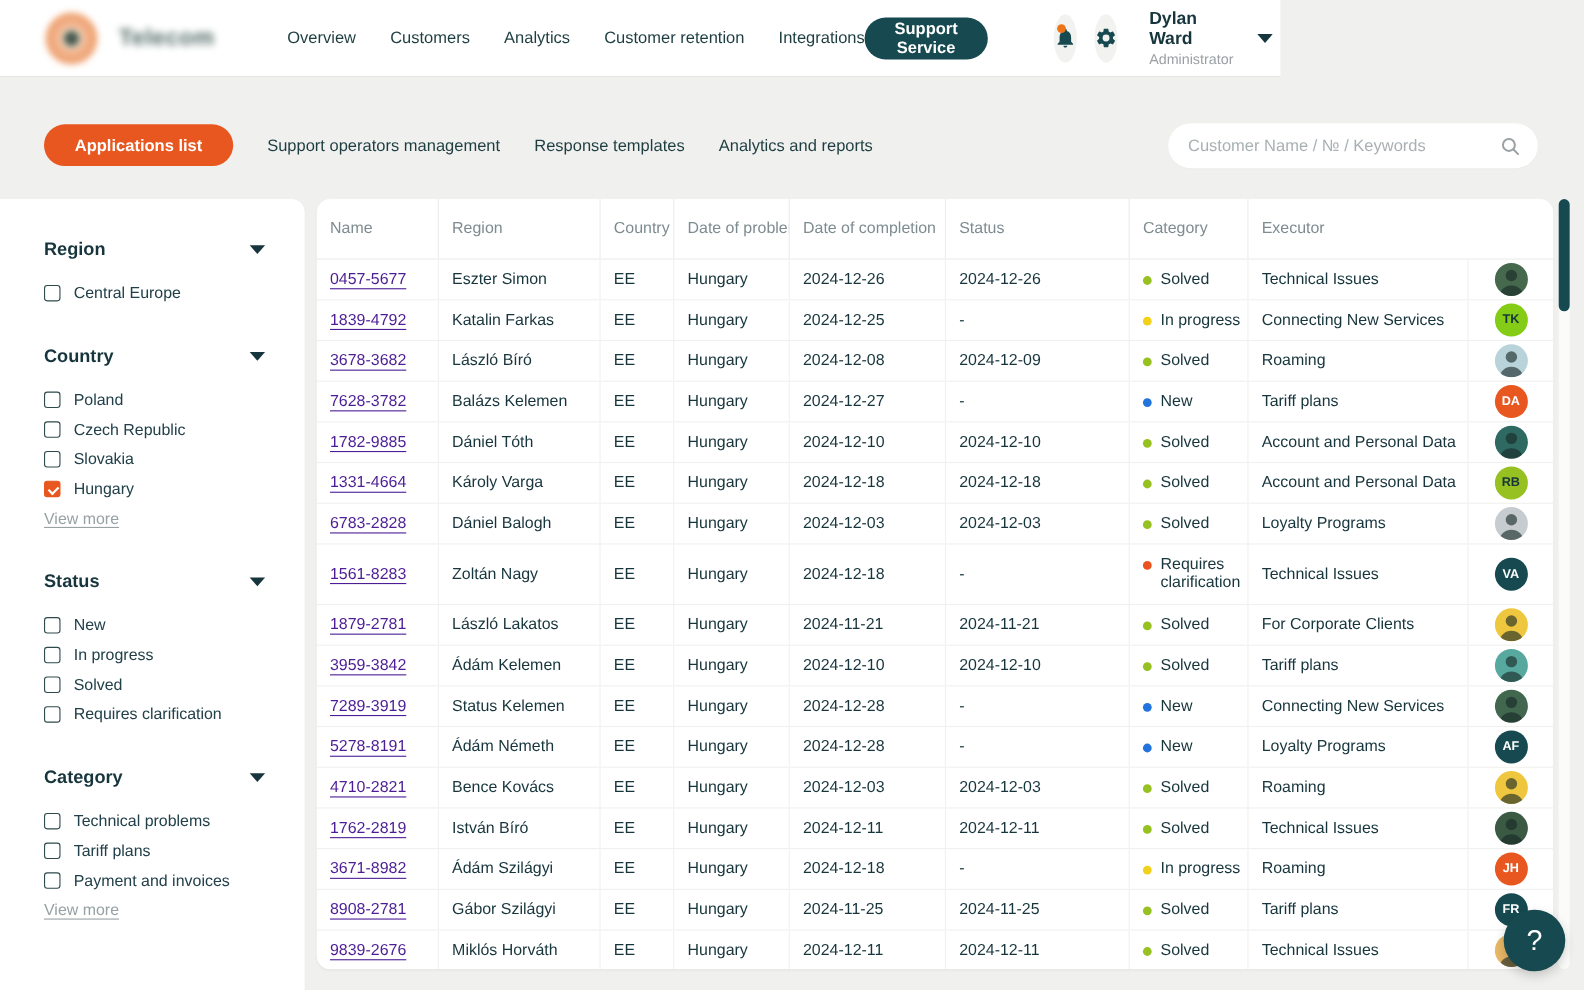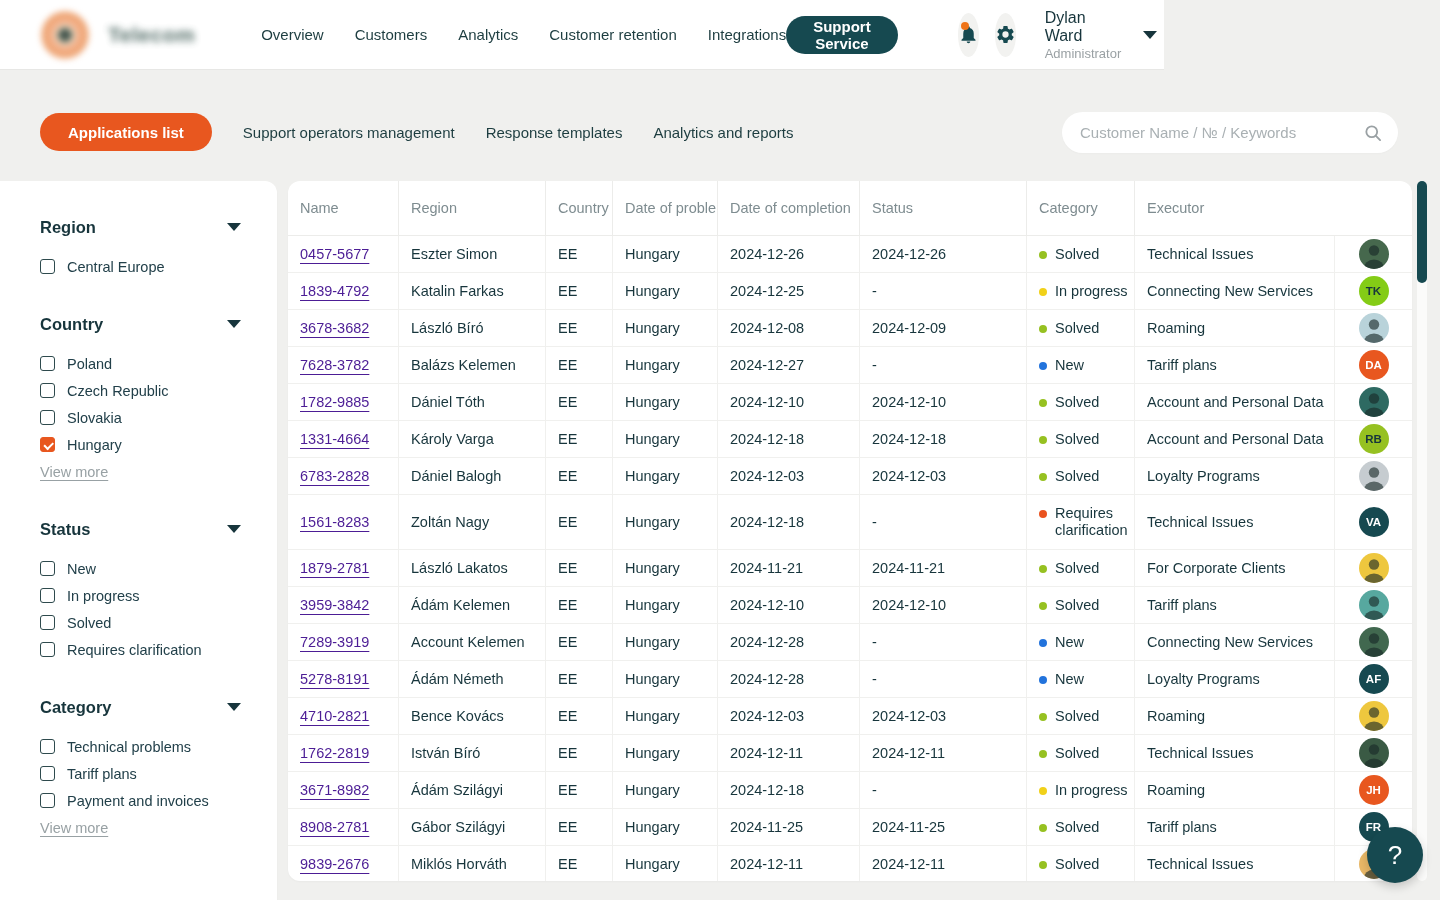--- a/index.html
+++ b/index.html
@@ -20,21 +20,21 @@
   .support-btn { background:#164950; color:#ffffff; font-size:15px; font-weight:700;
                  border:none; border-radius:24px; height:38px; padding:0 27px; cursor:pointer; }
   .icon-btn { width:44px; height:44px; border-radius:50%; background:#f2f2f0; display:flex; align-items:center;
               justify-content:center; cursor:pointer; position:relative; }
   .icon-btn.bell { margin-left:60px; }
   .icon-btn.gear { margin-left:16px; }
   .notif-dot { position:absolute; top:9px; right:10px; width:8px; height:8px; border-radius:50%; background:#ee7418; }
   .avatar { width:44px; height:44px; border-radius:50%; overflow:hidden; margin-left:16px; cursor:pointer; position:relative; }
   .avatar svg, .photo svg { display:block; width:100%; height:100%; }
   .user-block { margin-left:13px; cursor:pointer; }
-  .user-name { font-size:16px; font-weight:400; color:#17353c; }
+  .user-name { font-size:16px; font-weight:700; color:#17353c; }
   .user-role { font-size:13px; color:#9aa1a4; margin-top:1px; }
   .caret-down { width:0; height:0; border-left:7px solid transparent; border-right:7px solid transparent;
                 border-top:8px solid #17353c; margin-left:22px; cursor:pointer; }
 
   
   .subnav { position:absolute; left:0; top:70px; width:1440px; height:111px; }
   .tabs { position:absolute; left:40px; top:43px; display:flex; align-items:center; gap:31px; }
   .tab { font-size:15px; color:#1d3d40; cursor:pointer; white-space:nowrap; padding:0; }
   .tab.active { background:#e8571f; color:#ffffff; font-weight:700; border-radius:24px; height:38px;
                 display:flex; align-items:center; padding:0 28px; }
@@ -509,21 +509,21 @@
               <circle cx="15" cy="11.5" r="5.2" fill="rgba(25,40,38,.62)"></circle>
               <path d="M4.5 30a10.5 9.5 0 0 1 21 0z" fill="rgba(25,40,38,.62)"></path>
             </svg>
           </div>
         </div>
   </div>
       <div class="trow brow">
     <div class="bcell">
           <span class="app-link">7289-3919</span>
         </div>
-    <div class="bcell c-name">Account Kelemen</div>
+    <div class="bcell c-name">Status Kelemen</div>
     <div class="bcell c-region">EE</div>
     <div class="bcell c-country">Hungary</div>
     <div class="bcell c-created">2024-12-28</div>
     <div class="bcell c-completed">-</div>
     <div class="bcell status-cell">
       <span class="status-inner">
         <span class="status-dot" style="background: rgb(34, 115, 220);"></span>
         <span class="status-label">New</span>
       </span>
     </div>

